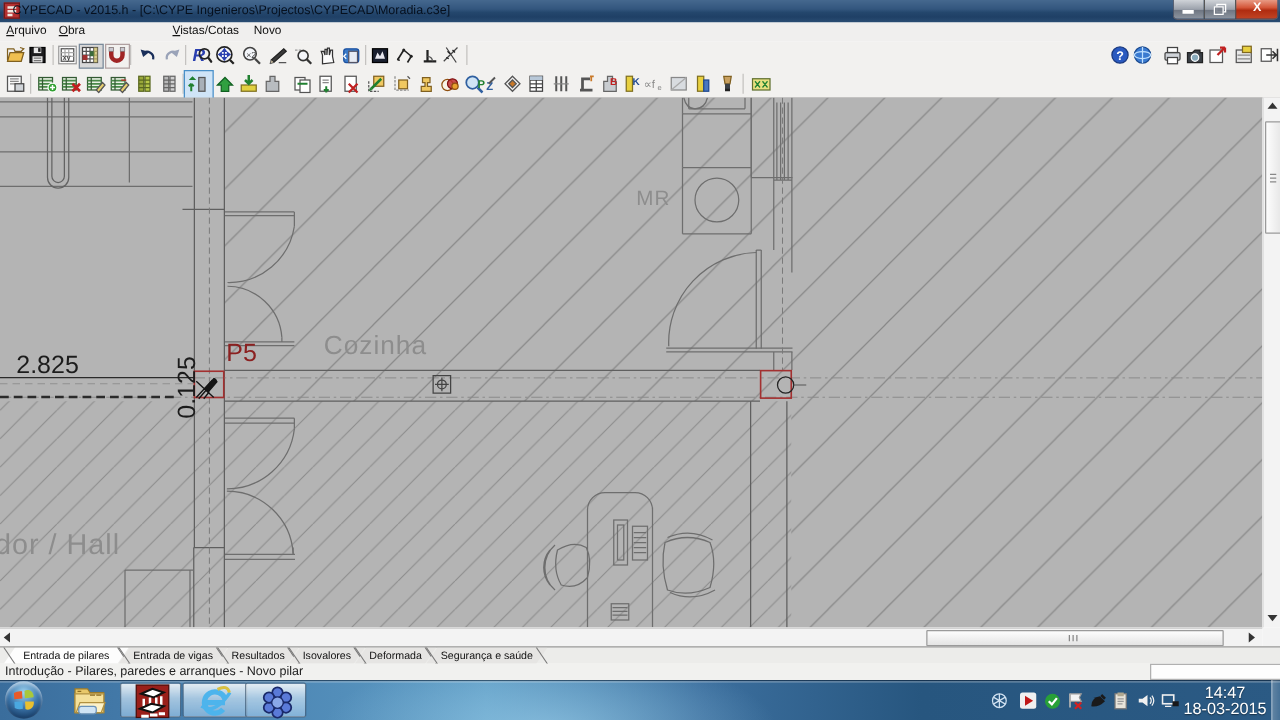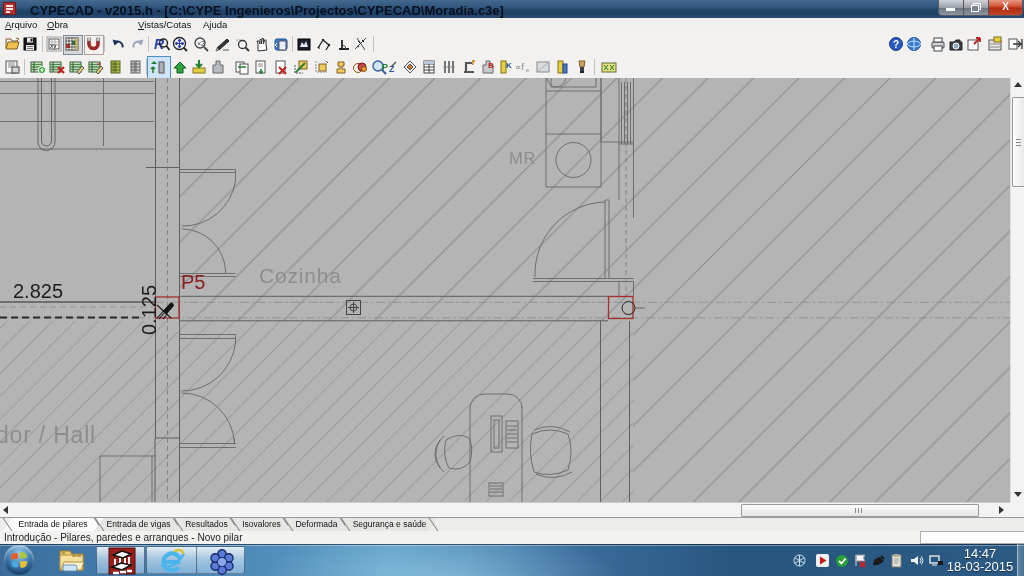--- a/index.html
+++ b/index.html
@@ -13,21 +13,21 @@
 
 <div class="abs" style="left:0;top:0;width:1024px;height:18px;
   background:linear-gradient(#45688e 0%,#33567e 40%,#24476d 55%,#1f4066 75%,#2a4d73 100%);">
 
   <div class="abs" style="left:3px;top:2px;width:13px;height:13px;background:#b43030;border:1px solid #701818;box-sizing:border-box;">
     <div class="abs" style="left:2px;top:2px;width:7px;height:2px;background:#f0e8e0;"></div>
     <div class="abs" style="left:2px;top:5px;width:7px;height:2px;background:#f0e8e0;"></div>
     <div class="abs" style="left:2px;top:8px;width:4px;height:2px;background:#f0e8e0;"></div>
   </div>
 
-  <div class="abs" style="left:30px;top:3px;font-size:13px;color:#06101e;font-weight:bold;white-space:nowrap;">CYPECAD - v2015.h - [C:\CYPE Ingenieros\Projectos\CYPECAD\Moradia.c3e]</div>
+  <div class="abs" style="left:10px;top:3px;font-size:10px;color:#06101e;font-weight:normal;white-space:nowrap;">CYPECAD - v2015.h - [C:\CYPE Ingenieros\Projectos\CYPECAD\Moradia.c3e]</div>
 
   <div class="abs" style="left:938px;top:0;width:83px;height:15px;border:1px solid #5a5a66;border-top:none;border-radius:0 0 4px 4px;overflow:hidden;display:flex;">
 
     <div style="width:24px;height:15px;background:linear-gradient(#cfd3d8,#9ba1ab 50%,#6f7682 55%,#8d95a0);border-right:1px solid #555;position:relative;">
       <div class="abs" style="left:7px;top:8px;width:9px;height:3px;background:#fff;"></div>
     </div>
 
     <div style="width:25px;height:15px;background:linear-gradient(#cfd3d8,#9ba1ab 50%,#6f7682 55%,#8d95a0);border-right:1px solid #555;position:relative;">
       <div class="abs" style="left:9px;top:3px;width:6px;height:5px;border:1px solid #fff;"></div>
       <div class="abs" style="left:7px;top:5px;width:6px;height:5px;border:1px solid #fff;background:rgba(120,126,138,0.9);"></div>
@@ -36,21 +36,21 @@
     <div style="width:33px;height:15px;background:linear-gradient(#e89a84 0%,#d4573a 40%,#b02c10 55%,#c14424 100%);position:relative;
       color:#fff;font-weight:bold;font-size:10px;text-align:center;line-height:13px;">X</div>
   </div>
 </div>
 
 <div class="abs" style="left:0;top:18px;width:1024px;height:15px;background:#f0efee;font-size:9.5px;color:#111;">
   <span class="abs" style="left:5px;top:1px;"><u>A</u>rquivo</span>
   <span class="abs" style="left:47px;top:1px;"><u>O</u>bra</span>
   <span class="abs" style="left:81px;top:1px;margin-top:16px;"><u>I</u>ntrodução</span>
   <span class="abs" style="left:138px;top:1px;"><u>V</u>istas/Cotas</span>
-  <span class="abs" style="left:203px;top:1px;">Ajuda</span>
+  <span class="abs" style="left:203px;top:1px;">Novo</span>
 </div>
 
 <div id="tb1" class="abs" style="left:0;top:33px;width:1024px;height:23px;background:#f2f1ef;border-bottom:1px solid #e0dedc;">
       <div class="abs" style="left: 5px; top: 3px; width: 16px; height: 16px;"><svg width="16" height="16" xmlns="http://www.w3.org/2000/svg">
           <path d="M1,13 L3,6 H14 L12,13 Z" fill="#f0c050" stroke="#806020"></path>
           <path d="M1,12 V3 H6 L7,5 H12 V6" fill="none" stroke="#806020"></path>
           <path d="M11,2 l3,1 -2,2" fill="none" stroke="#806020"></path>
         </svg></div>
       <div class="abs" style="left: 22px; top: 3px; width: 16px; height: 16px;"><svg width="16" height="16" xmlns="http://www.w3.org/2000/svg">
           <rect x="2" y="2" width="12" height="12" fill="#1c1c1e" stroke="#000"></rect>

